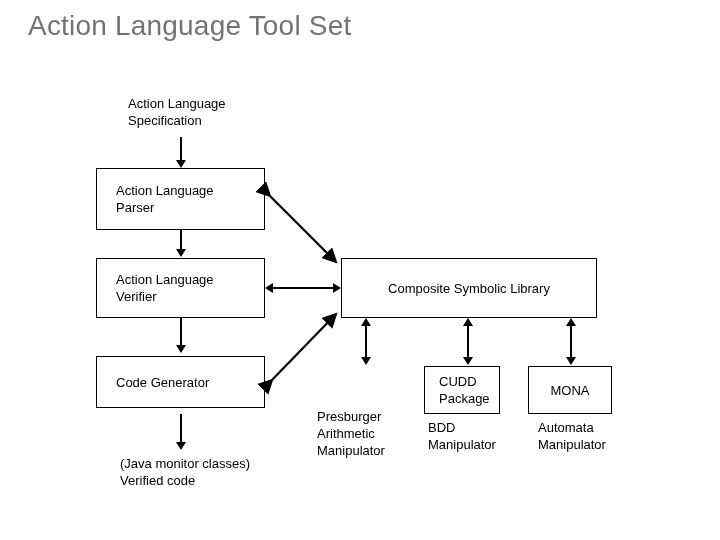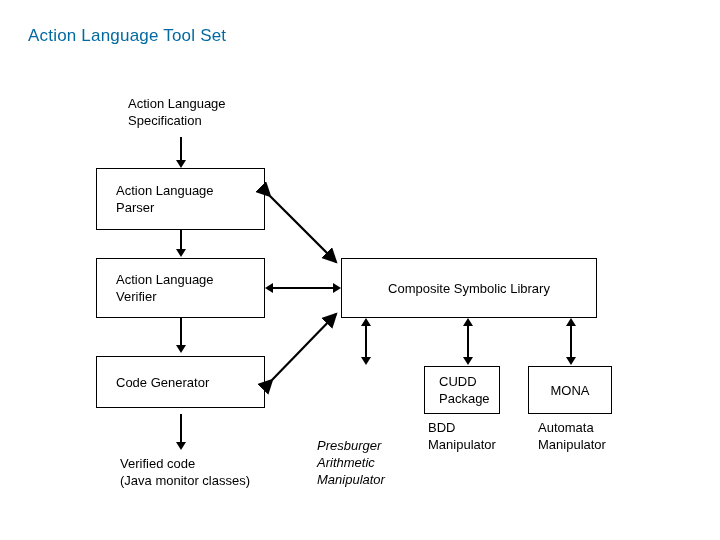--- a/index.html
+++ b/index.html
@@ -13,24 +13,24 @@
     height: 540px;
     background: #ffffff;
     overflow: hidden;
     font-family: "Liberation Sans", sans-serif;
     -webkit-font-smoothing: none;
   }
 
   #title {
     position: absolute;
     left: 28px;
-    top: 20px;
-    font-size: 17px;
+    top: 10px;
+    font-size: 28px;
     line-height: 32px;
-    color: #0369a1;
+    color: #737373;
     letter-spacing: 0.2px;
     white-space: nowrap;
   }
 
   
   .box {
     position: absolute;
     box-sizing: border-box;
     border: 1.6px solid #000000;
     background: #ffffff;
@@ -132,22 +132,22 @@
   <div class="arrow-down" style="left:176px; top:345px;"></div>
 
   <div class="box pad-l" style="left:96px; top:356px; width:169px; height:52px;">
     <span class="lbl">Code Generator</span>
   </div>
 
   <div class="vline" style="left:180px; top:414px; height:30px;"></div>
   <div class="arrow-down" style="left:176px; top:442px;"></div>
 
   <div class="ftext" style="left:120px; top:455px;">
+    <span class="lbl">(Java monitor classes)</span>
     <span class="lbl">Verified code</span>
-    <span class="lbl">(Java monitor classes)</span>
   </div>
 
   <div class="box pad-c" style="left:341px; top:258px; width:256px; height:60px;">
     <span class="lbl">Composite Symbolic Library</span>
   </div>
 
   <div class="hline" style="left:273px; top:287px; width:60px;"></div>
   <div class="arrow-left" style="left:265px; top:283px;"></div>
   <div class="arrow-right" style="left:333px; top:283px;"></div>
 
@@ -166,21 +166,21 @@
 
   <div class="box pad-l" style="left:424px; top:366px; width:76px; height:48px; padding-left:14px;">
     <span class="lbl">CUDD</span>
     <span class="lbl">Package</span>
   </div>
 
   <div class="box pad-c" style="left:528px; top:366px; width:84px; height:48px;text-align:center;">
     <span class="lbl">MONA</span>
   </div>
 
-  <div class="ftext" style="left:317px; top:437px;font-style:italic;">
+  <div class="ftext" style="left:317px; top:408px;">
     <span class="lbl">Presburger</span>
     <span class="lbl">Arithmetic</span>
     <span class="lbl">Manipulator</span>
   </div>
 
   <div class="ftext" style="left:428px; top:419px;">
     <span class="lbl">BDD</span>
     <span class="lbl">Manipulator</span>
   </div>
 

